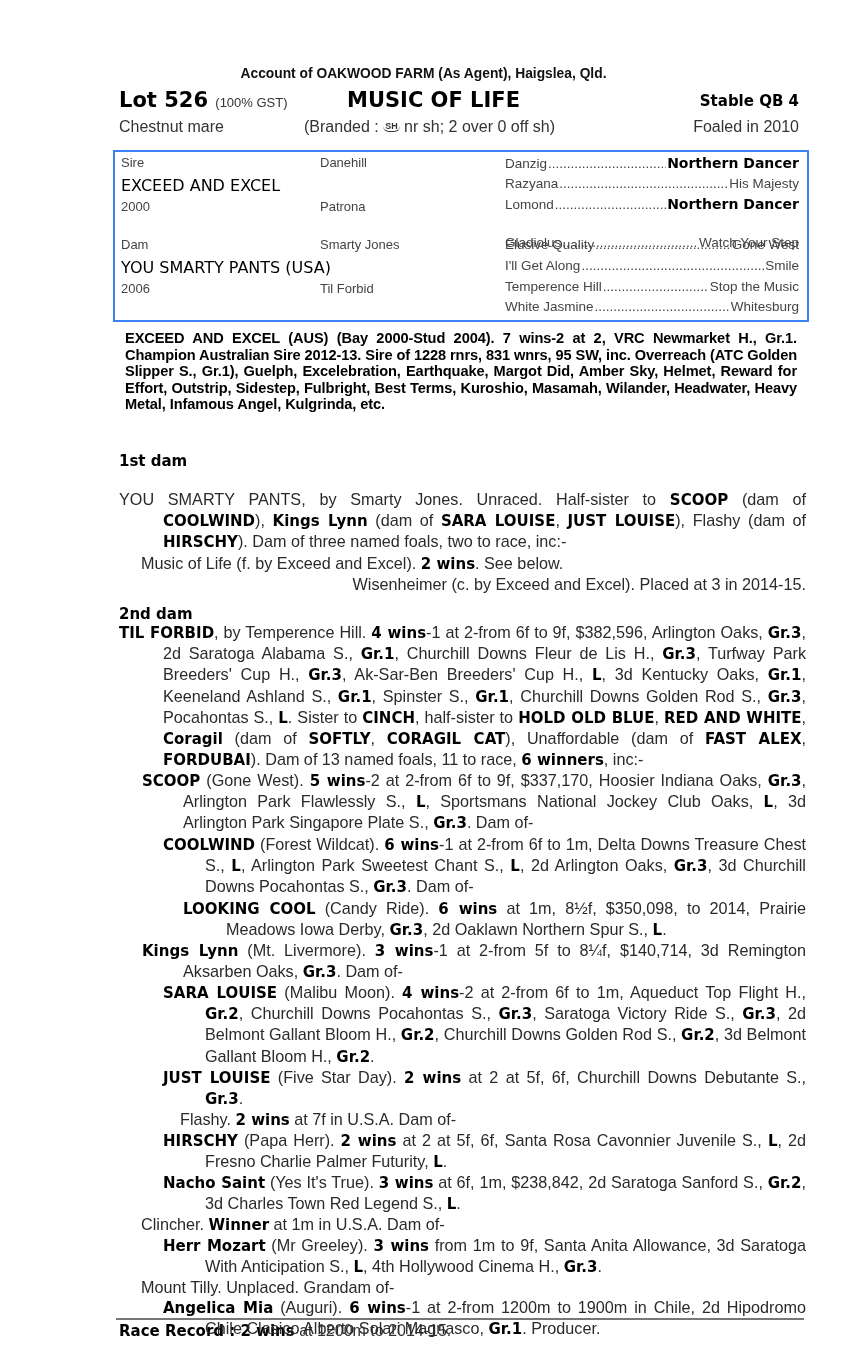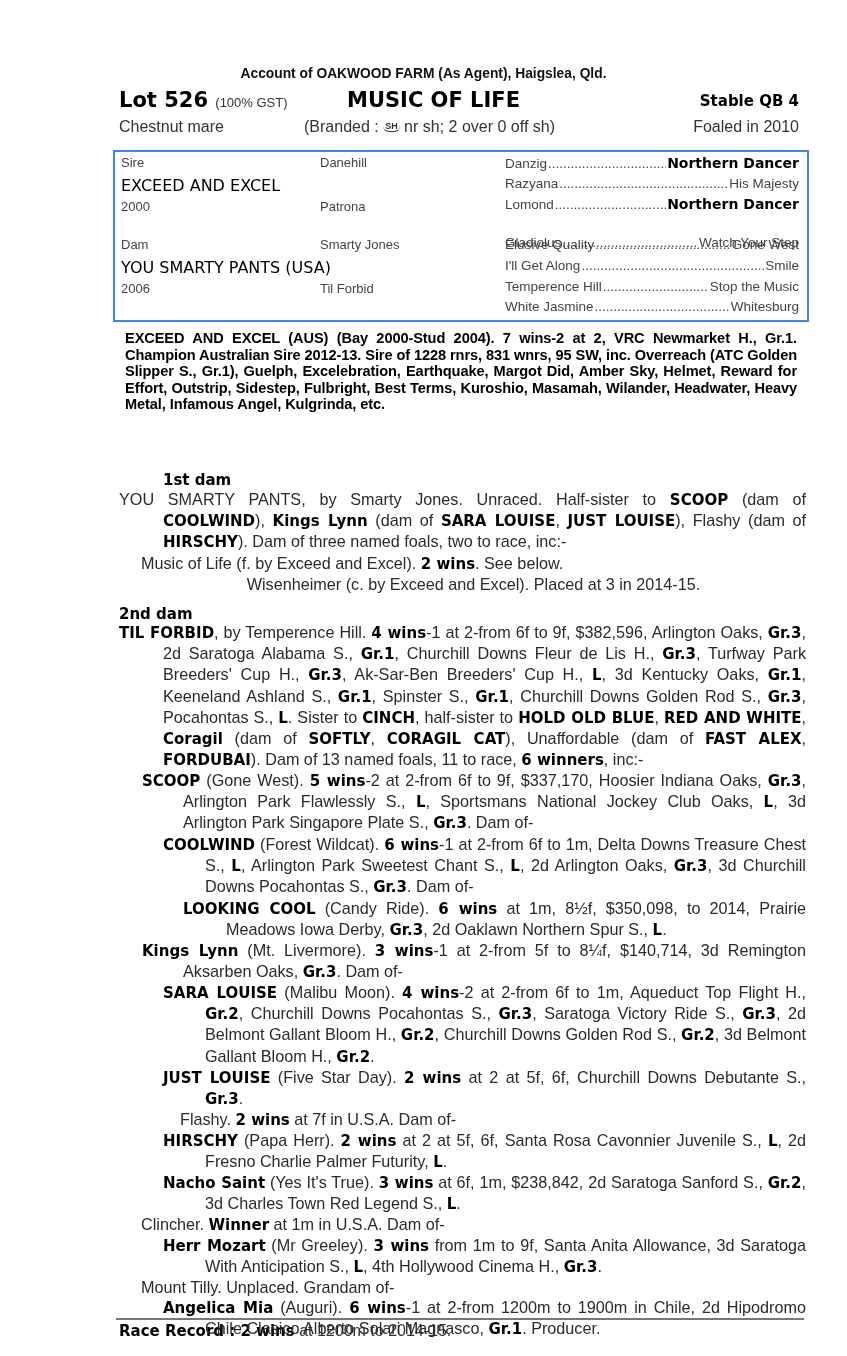--- a/index.html
+++ b/index.html
@@ -123,34 +123,34 @@
       <div class="ped-right" style="top: 147.2px;">
         <span class="lft">White Jasmine</span>
         <span class="dots"></span>
         <span class="rgt">Whitesburg</span>
       </div>
     </div>
 </div>
 
 <div id="sire-summary">EXCEED AND EXCEL (AUS) (Bay 2000-Stud 2004). 7 wins-2 at 2, VRC Newmarket H., Gr.1. Champion Australian Sire 2012-13. Sire of 1228 rnrs, 831 wnrs, 95 SW, inc. Overreach (ATC Golden Slipper S., Gr.1), Guelph, Excelebration, Earthquake, Margot Did, Amber Sky, Helmet, Reward for Effort, Outstrip, Sidestep, Fulbright, Best Terms, Kuroshio, Masamah, Wilander, Headwater, Heavy Metal, Infamous Angel, Kulgrinda, etc.</div>
 
-<div class="sec-head" style="top:471px;margin-left:44px;">1st dam</div>
+<div class="sec-head" style="top:452px;">1st dam</div>
 <div id="first-dam"></div>
 
 <div class="sec-head" style="top:605px;">2nd dam</div>
 <div id="second-dam"></div>
 
 <div id="footer-rule"></div>
 <div id="race-record">
   <span class="hv" style="font-size:15px;">Race Record : 2 wins</span><span> at 1200m to 2014-15.</span>
 </div>
 
 <div class="para" style="top: 489px; left: 163px; width: 643px; text-indent: -44px; text-align: justify;"><span>YOU SMARTY PANTS, by Smarty Jones. Unraced. Half-sister to </span><span class="hv2">SCOOP</span><span> (dam of </span><span class="hv2">COOLWIND</span><span>), </span><span class="hv2">Kings Lynn</span><span> (dam of </span><span class="hv2">SARA LOUISE</span><span>, </span><span class="hv2">JUST LOUISE</span><span>), Flashy (dam of </span><span class="hv2">HIRSCHY</span><span>). Dam of three named foals, two to race, inc:-</span></div>
 <div class="para" style="top: 553px; left: 163px; width: 643px; text-indent: -22px; text-align: left;"><span>Music of Life (f. by Exceed and Excel). </span><span class="hv2">2 wins</span><span>. See below.</span></div>
-<div class="para" style="top: 574px; left: 163px; width: 643px; text-indent: -22px; text-align: center;"><span>Wisenheimer (c. by Exceed and Excel). Placed at 3 in 2014-15.</span></div>
+<div class="para" style="top: 574px; left: 163px; width: 643px; text-indent: -22px; text-align: right;"><span>Wisenheimer (c. by Exceed and Excel). Placed at 3 in 2014-15.</span></div>
 <div class="para" style="top: 622px; left: 163px; width: 643px; text-indent: -44px;"><span class="hv2">TIL FORBID</span><span>, by Temperence Hill. </span><span class="hv2">4 wins</span><span>-1 at 2-from 6f to 9f, $382,596, Arlington Oaks, </span><span class="hv2">Gr.3</span><span>, 2d Saratoga Alabama S., </span><span class="hv2">Gr.1</span><span>, Churchill Downs Fleur de Lis H., </span><span class="hv2">Gr.3</span><span>, Turfway Park Breeders' Cup H., </span><span class="hv2">Gr.3</span><span>, Ak-Sar-Ben Breeders' Cup H., </span><span class="hv2">L</span><span>, 3d Kentucky Oaks, </span><span class="hv2">Gr.1</span><span>, Keeneland Ashland S., </span><span class="hv2">Gr.1</span><span>, Spinster S., </span><span class="hv2">Gr.1</span><span>, Churchill Downs Golden Rod S., </span><span class="hv2">Gr.3</span><span>, Pocahontas S., </span><span class="hv2">L</span><span>. Sister to </span><span class="hv2">CINCH</span><span>, half-sister to </span><span class="hv2">HOLD OLD BLUE</span><span>, </span><span class="hv2">RED AND WHITE</span><span>, </span><span class="hv2">Coragil</span><span> (dam of </span><span class="hv2">SOFTLY</span><span>, </span><span class="hv2">CORAGIL CAT</span><span>), Unaffordable (dam of </span><span class="hv2">FAST ALEX</span><span>, </span><span class="hv2">FORDUBAI</span><span>). Dam of 13 named foals, 11 to race, </span><span class="hv2">6 winners</span><span>, inc:-</span></div>
 <div class="para" style="top: 770px; left: 183px; width: 623px; text-indent: -41px;"><span class="hv2">SCOOP</span><span> (Gone West). </span><span class="hv2">5 wins</span><span>-2 at 2-from 6f to 9f, $337,170, Hoosier Indiana Oaks, </span><span class="hv2">Gr.3</span><span>, Arlington Park Flawlessly S., </span><span class="hv2">L</span><span>, Sportsmans National Jockey Club Oaks, </span><span class="hv2">L</span><span>, 3d Arlington Park Singapore Plate S., </span><span class="hv2">Gr.3</span><span>. Dam of-</span></div>
 <div class="para" style="top: 834px; left: 205px; width: 601px; text-indent: -42px;"><span class="hv2">COOLWIND</span><span> (Forest Wildcat). </span><span class="hv2">6 wins</span><span>-1 at 2-from 6f to 1m, Delta Downs Treasure Chest S., </span><span class="hv2">L</span><span>, Arlington Park Sweetest Chant S., </span><span class="hv2">L</span><span>, 2d Arlington Oaks, </span><span class="hv2">Gr.3</span><span>, 3d Churchill Downs Pocahontas S., </span><span class="hv2">Gr.3</span><span>. Dam of-</span></div>
 <div class="para" style="top: 898px; left: 226px; width: 580px; text-indent: -43px;"><span class="hv2">LOOKING COOL</span><span> (Candy Ride). </span><span class="hv2">6 wins</span><span> at 1m, 8½f, $350,098, to 2014, Prairie Meadows Iowa Derby, </span><span class="hv2">Gr.3</span><span>, 2d Oaklawn Northern Spur S., </span><span class="hv2">L</span><span>.</span></div>
 <div class="para" style="top: 940px; left: 183px; width: 623px; text-indent: -41px;"><span class="hv2">Kings Lynn</span><span> (Mt. Livermore). </span><span class="hv2">3 wins</span><span>-1 at 2-from 5f to 8¼f, $140,714, 3d Remington Aksarben Oaks, </span><span class="hv2">Gr.3</span><span>. Dam of-</span></div>
 <div class="para" style="top: 982px; left: 205px; width: 601px; text-indent: -42px;"><span class="hv2">SARA LOUISE</span><span> (Malibu Moon). </span><span class="hv2">4 wins</span><span>-2 at 2-from 6f to 1m, Aqueduct Top Flight H., </span><span class="hv2">Gr.2</span><span>, Churchill Downs Pocahontas S., </span><span class="hv2">Gr.3</span><span>, Saratoga Victory Ride S., </span><span class="hv2">Gr.3</span><span>, 2d Belmont Gallant Bloom H., </span><span class="hv2">Gr.2</span><span>, Churchill Downs Golden Rod S., </span><span class="hv2">Gr.2</span><span>, 3d Belmont Gallant Bloom H., </span><span class="hv2">Gr.2</span><span>.</span></div>
 <div class="para" style="top: 1067px; left: 205px; width: 601px; text-indent: -42px;"><span class="hv2">JUST LOUISE</span><span> (Five Star Day). </span><span class="hv2">2 wins</span><span> at 2 at 5f, 6f, Churchill Downs Debutante S., </span><span class="hv2">Gr.3</span><span>.</span></div>
 <div class="para" style="top: 1109px; left: 183px; width: 623px; text-indent: -42px; padding-left: 39px;"><span>Flashy. </span><span class="hv2">2 wins</span><span> at 7f in U.S.A. Dam of-</span></div>
 <div class="para" style="top: 1130px; left: 205px; width: 601px; text-indent: -42px;"><span class="hv2">HIRSCHY</span><span> (Papa Herr). </span><span class="hv2">2 wins</span><span> at 2 at 5f, 6f, Santa Rosa Cavonnier Juvenile S., </span><span class="hv2">L</span><span>, 2d Fresno Charlie Palmer Futurity, </span><span class="hv2">L</span><span>.</span></div>
 <div class="para" style="top: 1172px; left: 205px; width: 601px; text-indent: -42px;"><span class="hv2">Nacho Saint</span><span> (Yes It's True). </span><span class="hv2">3 wins</span><span> at 6f, 1m, $238,842, 2d Saratoga Sanford S., </span><span class="hv2">Gr.2</span><span>, 3d Charles Town Red Legend S., </span><span class="hv2">L</span><span>.</span></div>

